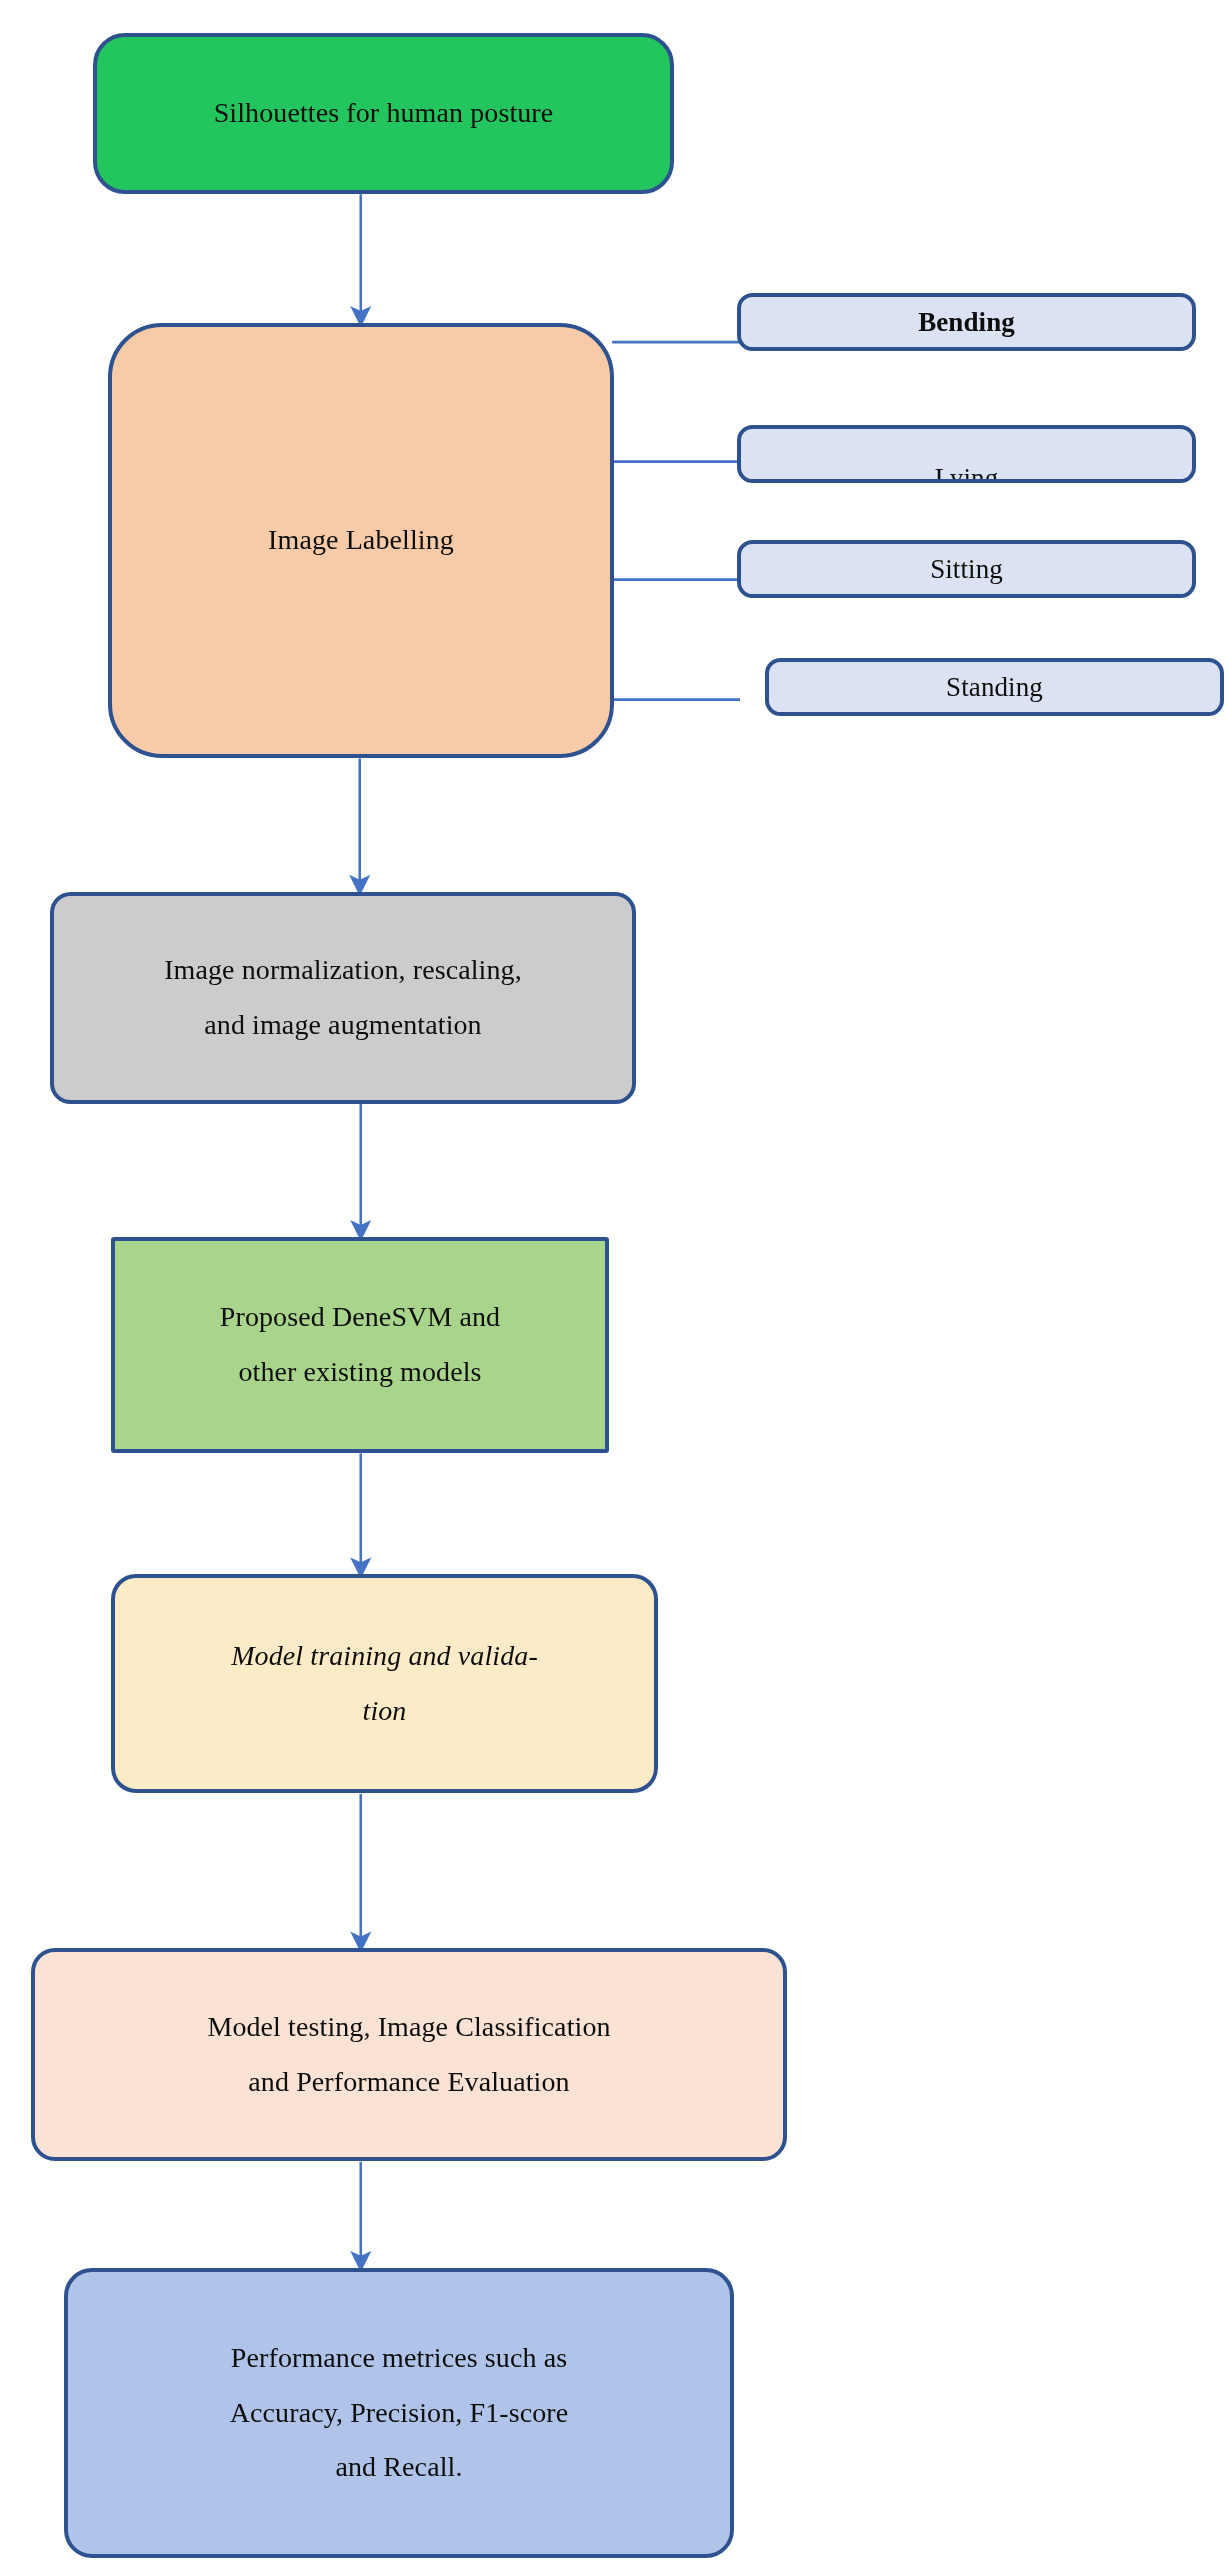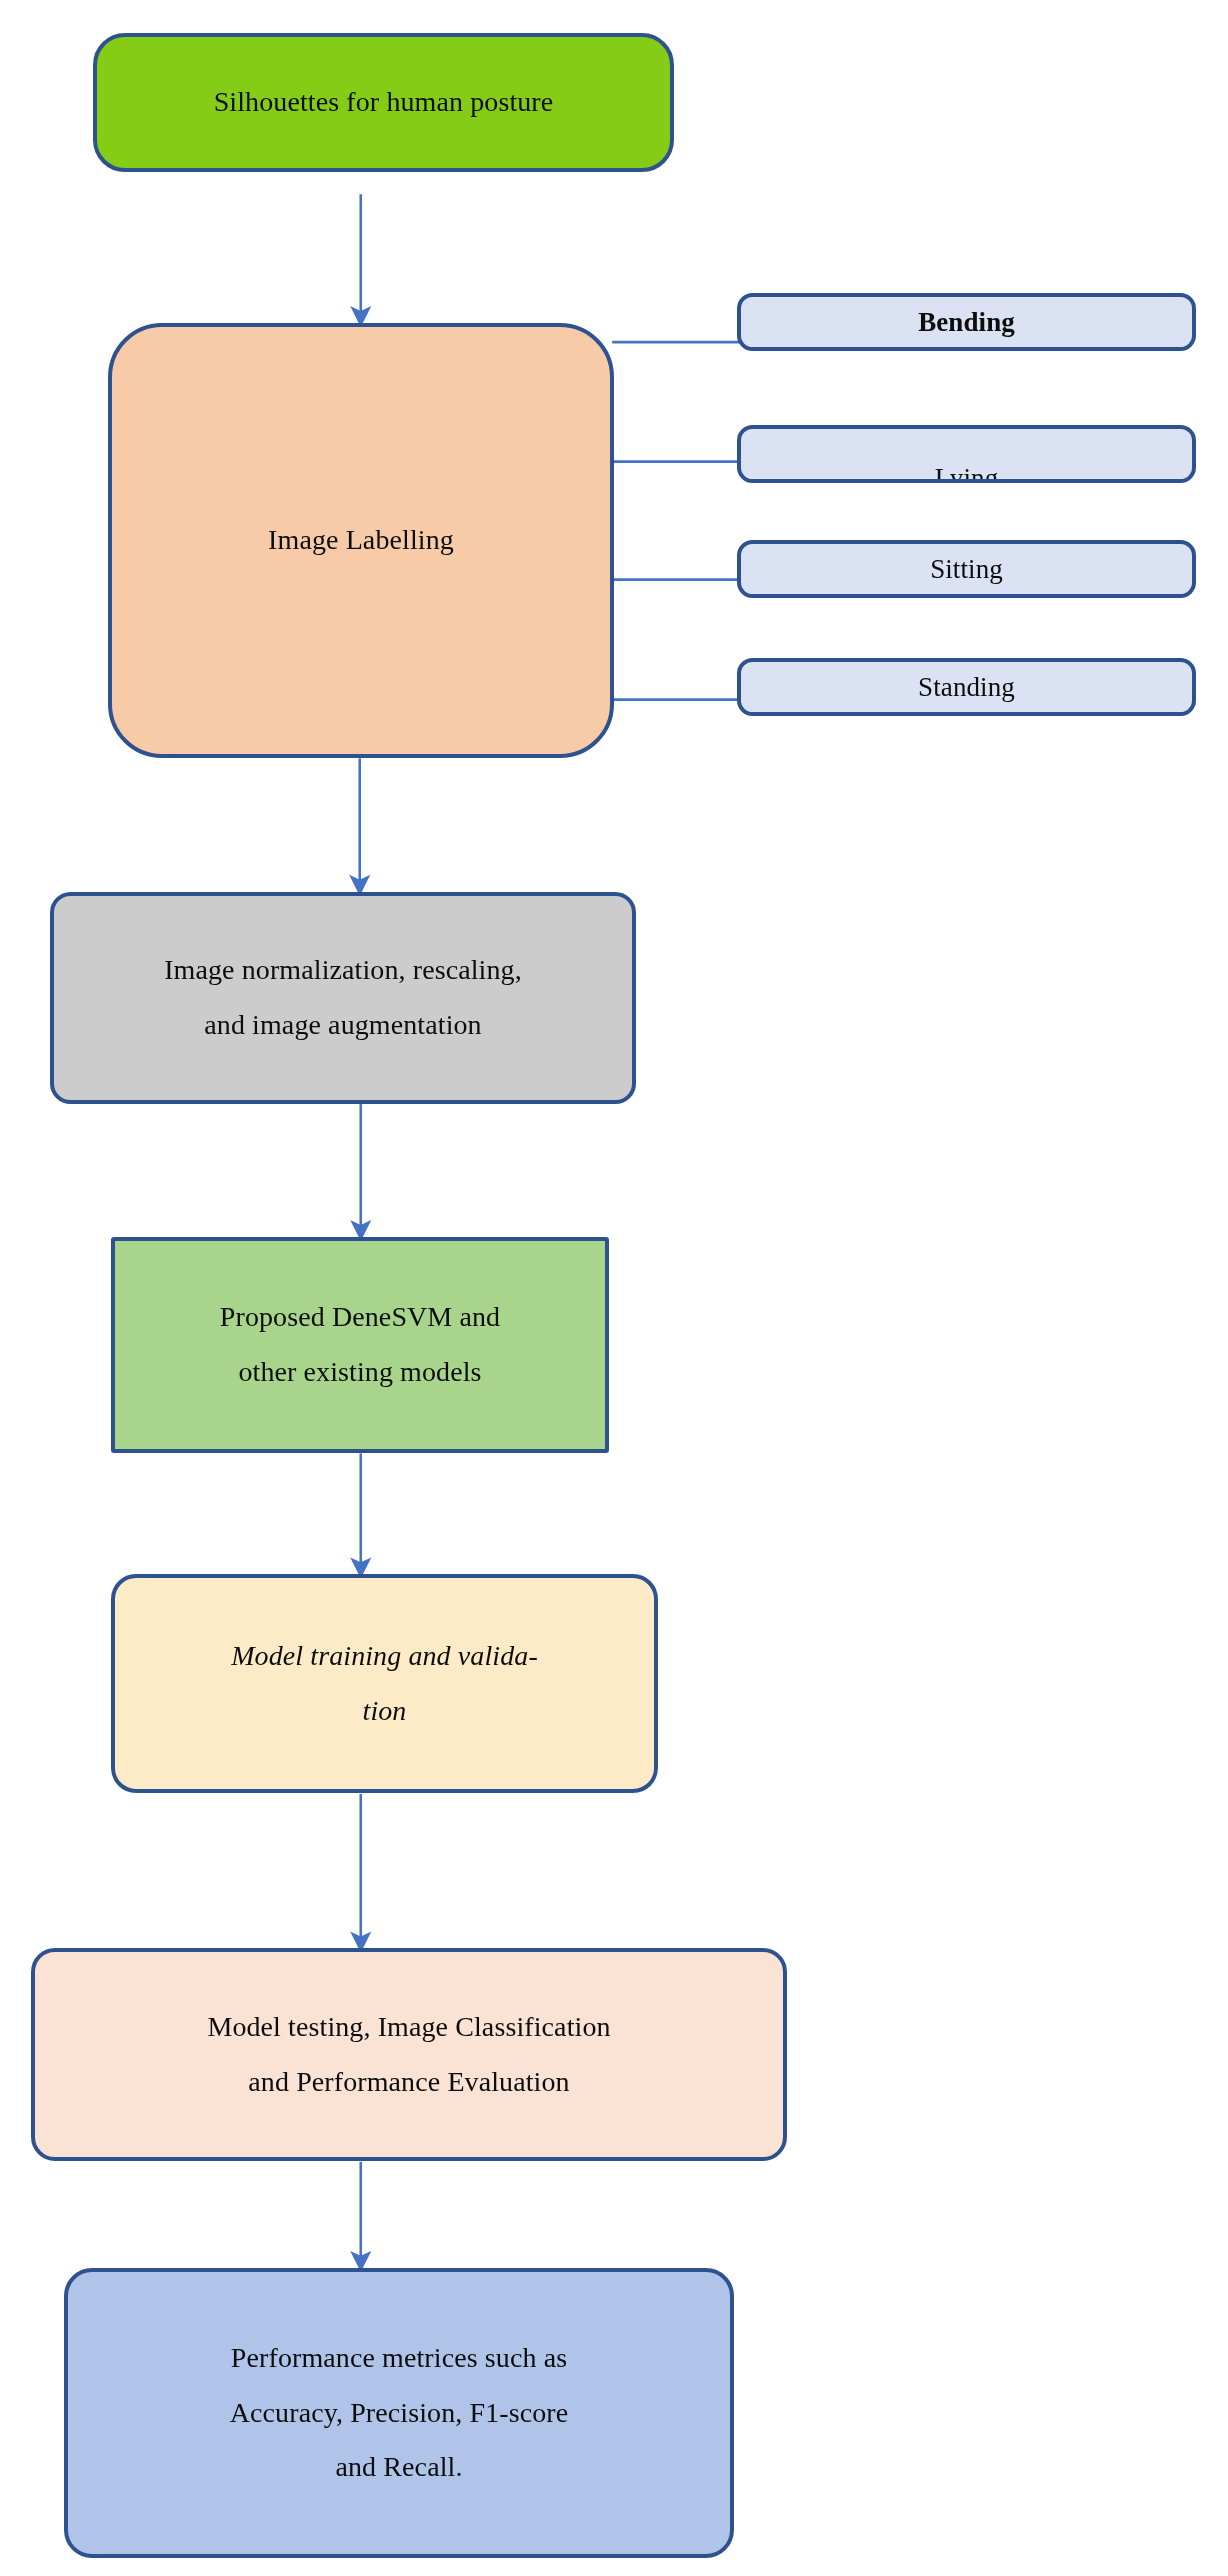--- a/index.html
+++ b/index.html
@@ -40,23 +40,23 @@
     display: block;
     width: 100%;
     padding: 0 13.4px;
     box-sizing: border-box;
     white-space: pre-line;
   }
 
   
   #node-silhouettes {
     left: 93px;  top: 33px;
-    width: 581px; height: 139px;
+    width: 581px; height: 161px;
     border-radius: 32px;
-    background: #84cc16;
+    background: #22c55e;
     font-size: 28px;
   }
 
   #node-image-labelling {
     left: 108px;  top: 323px;
     width: 506px; height: 435px;
     border-radius: 54px;
     background: #F7CBA8;
     font-size: 28px;
   }
@@ -66,21 +66,21 @@
     background: #DAE2F3;
     font-size: 27px;
     left: 737px;
     width: 459px;
     height: 58px;
     overflow: hidden;
   }
   #node-cat-0 { top: 293px; font-weight: bold; }
   #node-cat-1 { top: 425px; text-align: center; }
   #node-cat-2 { top: 540px; }
-  #node-cat-3 { top: 658px; }
+  #node-cat-3 { top: 658px; margin-left: 28px; }
 
   
   #node-cat-1 .txt {
     position: relative;
     top: 24px;
   }
 
   #node-normalization {
     left: 50px;  top: 892px;
     width: 586px; height: 212px;

